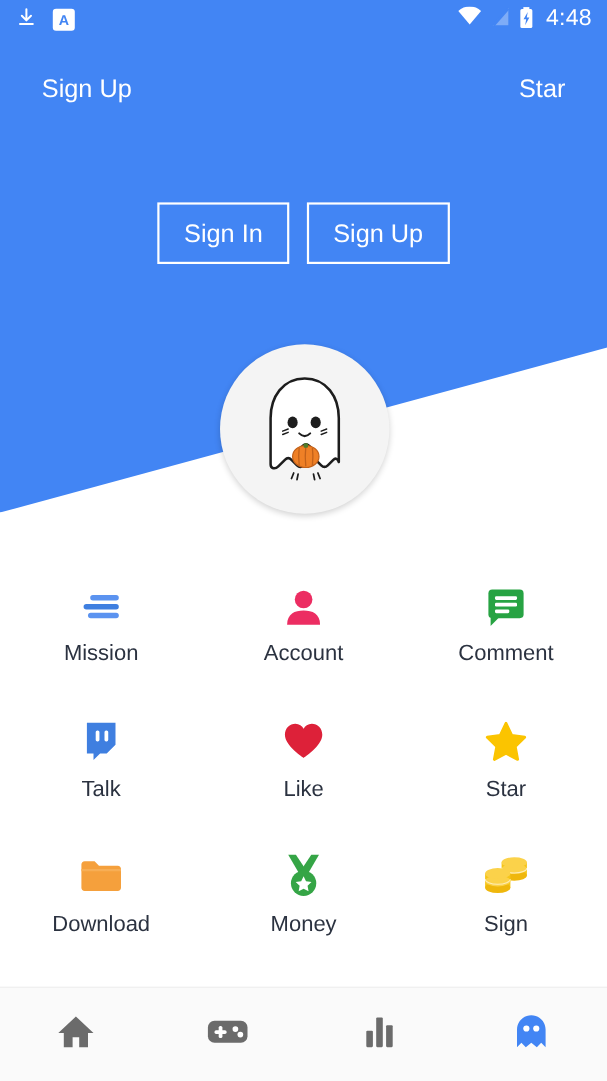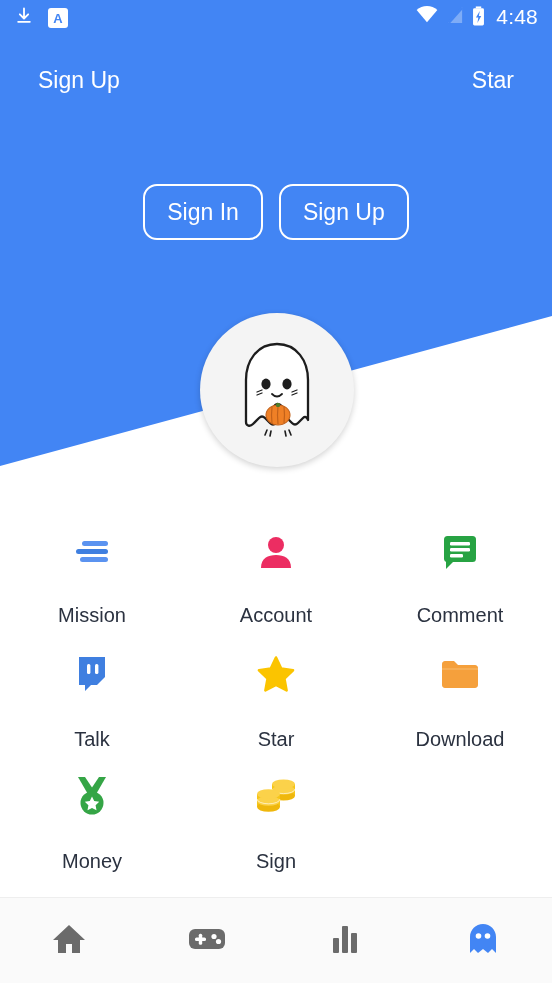--- a/index.html
+++ b/index.html
@@ -102,21 +102,21 @@
     width: 552px;
     z-index: 6;
     display: flex;
     justify-content: center;
     gap: 16px;
   }
   .auth-btn {
     min-width: 116px;
     height: 56px;
     border: 2px solid #ffffff;
-    border-radius: 14px;
+    border-radius: 0;
     background: transparent;
     color: #ffffff;
     font-family: "Liberation Sans", sans-serif;
     font-size: 23px;
     line-height: 1;
     padding: 0 22px;
     display: flex;
     align-items: center;
     justify-content: center;
     cursor: pointer;
@@ -152,21 +152,20 @@
   }
   .grid-item {
     height: 122px;
     display: flex;
     flex-direction: column;
     align-items: center;
     justify-content: flex-start;
     cursor: pointer;
     padding-top: 18px;
     box-sizing: border-box;
-    gap: 21px;
   }
   .grid-icon {
     height: 44px;
     display: flex;
     align-items: center;
     justify-content: center;
   }
   .grid-label {
     margin-top: 10px;
     font-size: 20px;
@@ -335,20 +334,28 @@
       <span class="grid-icon">
         <svg width="34" height="38" viewBox="0 0 34 38">
           <path d="M4 2 L30 2 L30 22 L22 30 L16 30 L10 36 L10 30 L4 30 Z" fill="#3f7fe0"></path>
           <rect x="12" y="9" width="3.4" height="10" rx="1.5" fill="#ffffff"></rect>
           <rect x="20" y="9" width="3.4" height="10" rx="1.5" fill="#ffffff"></rect>
         </svg>
       </span>
       <span class="grid-label">Talk</span>
     </div>
 
+    <div class="grid-item row2">
+      <span class="grid-icon">
+        <svg width="38" height="34" viewBox="0 0 38 34">
+          <path d="M19 32 C19 32 2 21 2 11 C2 5 6.5 1 11.5 1 C15 1 17.7 3 19 5.6 C20.3 3 23 1 26.5 1 C31.5 1 36 5 36 11 C36 21 19 32 19 32 Z" fill="#dd2139"></path>
+        </svg>
+      </span>
+      <span class="grid-label">Like</span>
+    </div>
 
     <div class="grid-item row2">
       <span class="grid-icon">
         <svg width="38" height="36" viewBox="0 0 38 36">
           <path d="M19 1.5 L24.2 12.6 L36 14.2 L27.4 22.6 L29.6 34.4 L19 28.8 L8.4 34.4 L10.6 22.6 L2 14.2 L13.8 12.6 Z" fill="#fbc400" stroke="#fbc400" stroke-width="2.6" stroke-linejoin="round"></path>
         </svg>
       </span>
       <span class="grid-label">Star</span>
     </div>
 

